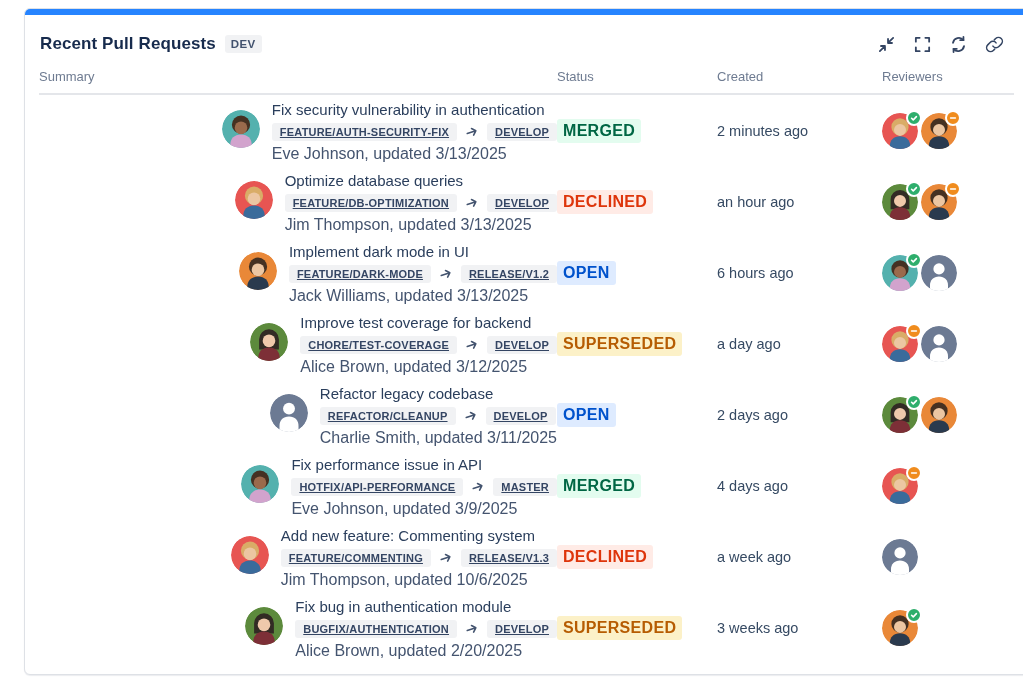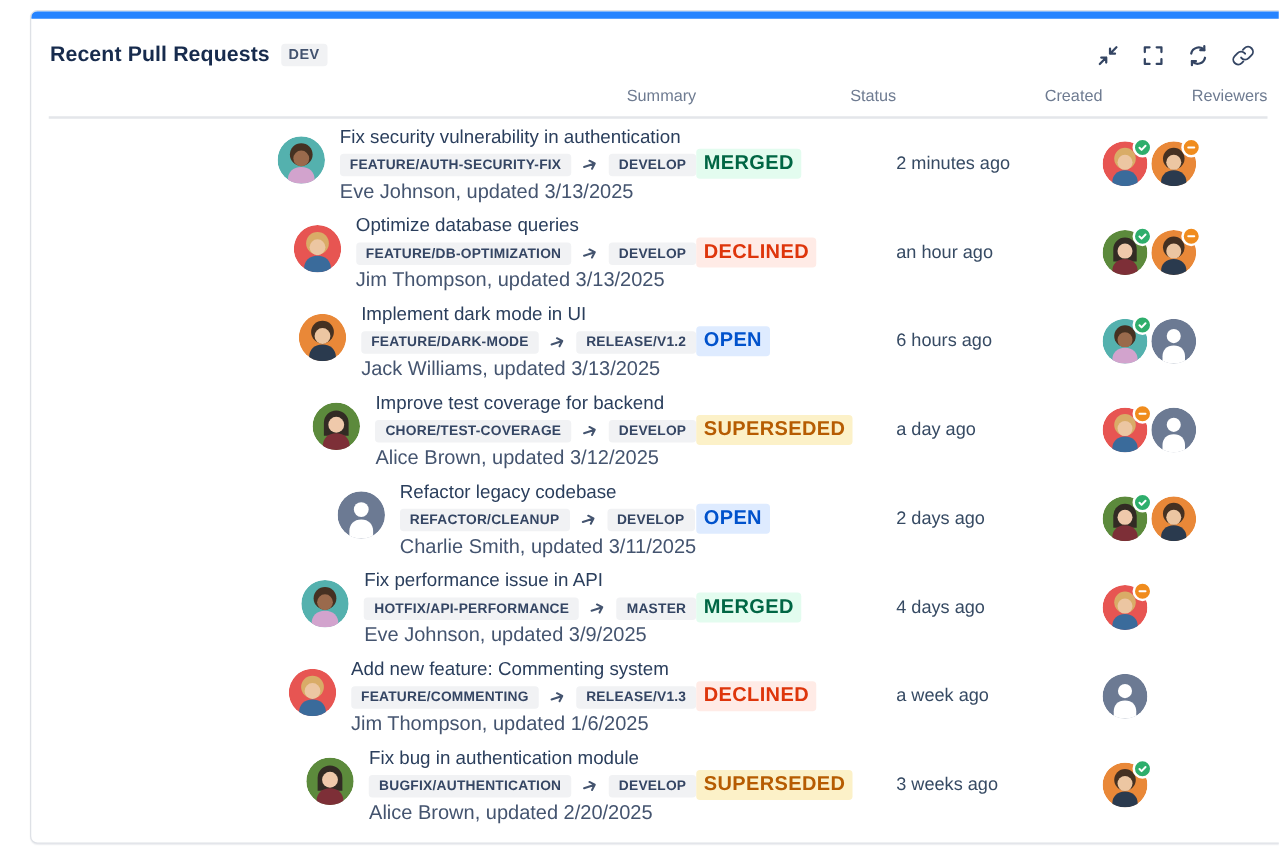--- a/index.html
+++ b/index.html
@@ -13,36 +13,36 @@
   .widget-title{font-size:17px;font-weight:700;color:#172B4D;letter-spacing:.1px;}
   .dev-badge{margin-left:9px;background:#F1F2F4;color:#42526E;font-weight:700;
              font-size:11.5px;padding:3px 6px;border-radius:3px;letter-spacing:.4px;}
   .toolbar{margin-left:auto;display:flex;align-items:center;gap:17px;}
   .tb-btn{background:none;border:none;padding:0;margin:0;cursor:pointer;line-height:0;}
   .tb-btn svg{width:19px;height:19px;stroke:#344563;fill:none;stroke-width:1.9;
               stroke-linecap:round;stroke-linejoin:round;display:block;}
   .table-pad{padding:0 16px 0 14px;}
   .cols{display:grid;grid-template-columns:518px 160px 165px 1fr;
         margin-top:13px;padding-bottom:9px;border-bottom:2px solid #E4E6EA;}
-  .col-h{font-size:13px;color:#6E7B91;text-align:right;}
+  .col-h{font-size:13px;color:#6E7B91;}
   .pr-row{display:grid;grid-template-columns:518px 160px 165px 1fr;
           align-items:center;padding:5px 0;min-height:60px;}
   .summary-cell{display:flex;align-items:center;justify-content:flex-end;}
   .avatar{position:relative;display:inline-block;flex:none;}
   .avatar-clip{display:block;width:100%;height:100%;border-radius:50%;overflow:hidden;}
   .avatar svg{display:block;width:100%;height:100%;}
   .approval-badge{position:absolute;top:-3px;right:-4px;width:16px;height:16px;
                   border-radius:50%;border:2px solid #fff;box-sizing:border-box;
                   display:flex;align-items:center;justify-content:center;}
   .approval-badge svg{width:10px;height:10px;}
   .summary-text{margin-left:12px;display:flex;flex-direction:column;}
   .pr-title{font-size:15px;color:#2A3E5C;line-height:19px;cursor:pointer;}
   .branch-line{display:flex;align-items:center;gap:8px;margin:4px 0 5px;}
   .branch-pill{background:#F1F2F4;color:#344563;font-weight:700;font-size:11px;
-               padding:3px 8px;border-radius:3px;letter-spacing:.2px;white-space:nowrap;}
+               padding:3px 8px;border-radius:3px;letter-spacing:.2px;white-space:nowrap;text-decoration:underline;}
   .branch-arrow{line-height:0;}
   .branch-arrow svg{width:14px;height:14px;stroke:#44546F;fill:none;
                     stroke-width:1.6;stroke-linecap:round;stroke-linejoin:round;
                     transform:rotate(-18deg);}
   .byline{font-size:16px;color:#44546F;line-height:15px;}
   .status-badge{display:inline-block;justify-self:start;font-weight:700;font-size:16px;
                 padding:3px 6px;border-radius:3px;letter-spacing:.3px;}
   .created-cell{font-size:14.5px;color:#364A63;}
   .reviewers-cell{display:flex;align-items:center;gap:3px;}
 </style>
@@ -436,21 +436,21 @@
         <span class="pr-title">Add new feature: Commenting system</span>
         <span class="branch-line">
           <span class="branch-pill">FEATURE/COMMENTING</span>
           <span class="branch-arrow">
             <svg viewBox="0 0 14 14">
                     <path d="M2 7 h9 M11 7 l-3.4 -3.4 M11 7 l-3.4 3.4"></path>
                   </svg>
           </span>
           <span class="branch-pill">RELEASE/V1.3</span>
         </span>
-        <span class="byline">Jim Thompson, updated 1/6/2025</span>
+        <span class="byline">Jim Thompson, updated 10/6/2025</span>
       </span>
     </div>
     <span class="status-badge" style="color: rgb(222, 53, 11); background: rgb(255, 235, 230);">DECLINED</span>
     <span class="created-cell">a week ago</span>
     <span class="reviewers-cell">
             <span class="avatar" style="width: 36px; height: 36px;">
               <span class="avatar-clip">
                 <svg viewBox="0 0 48 48">
                   <circle cx="24" cy="24" r="24" fill="#6C7A93"></circle>
                   <circle cx="24" cy="18.5" r="7.5" fill="#fff"></circle>

